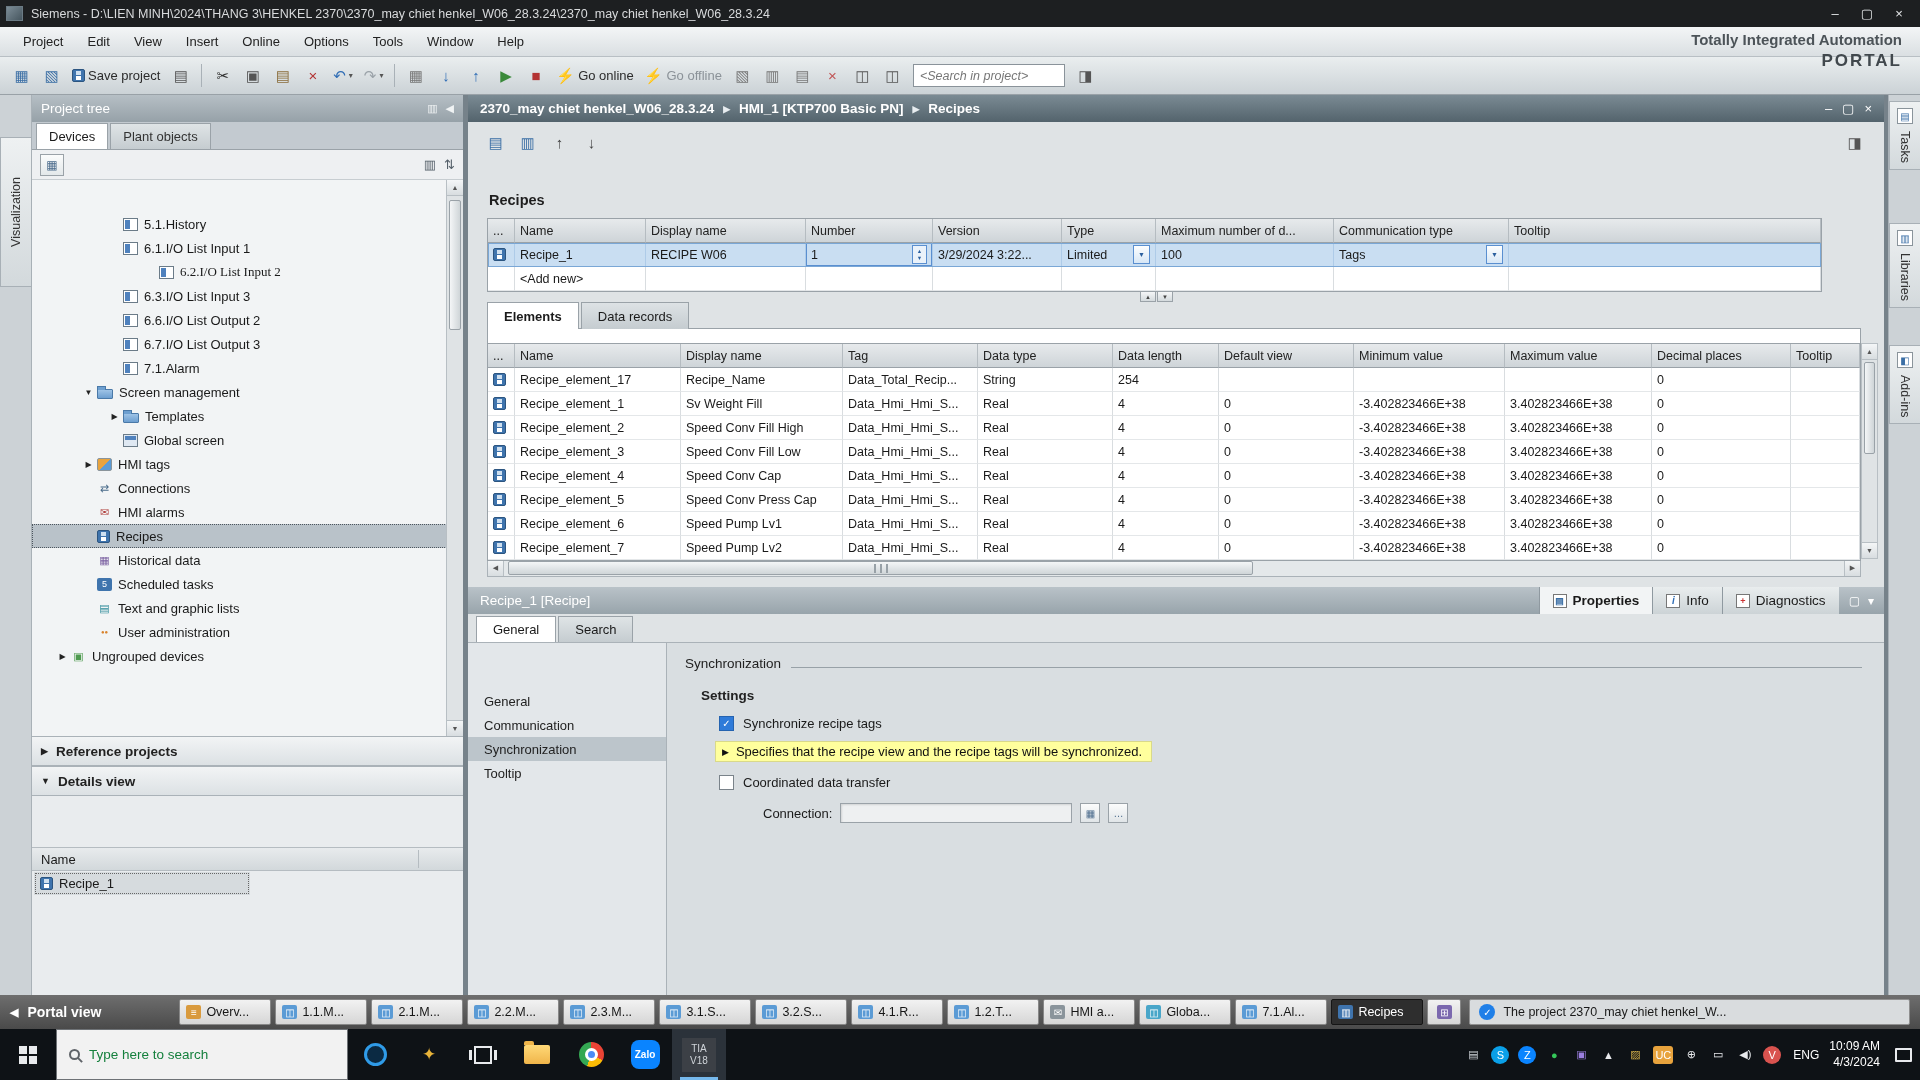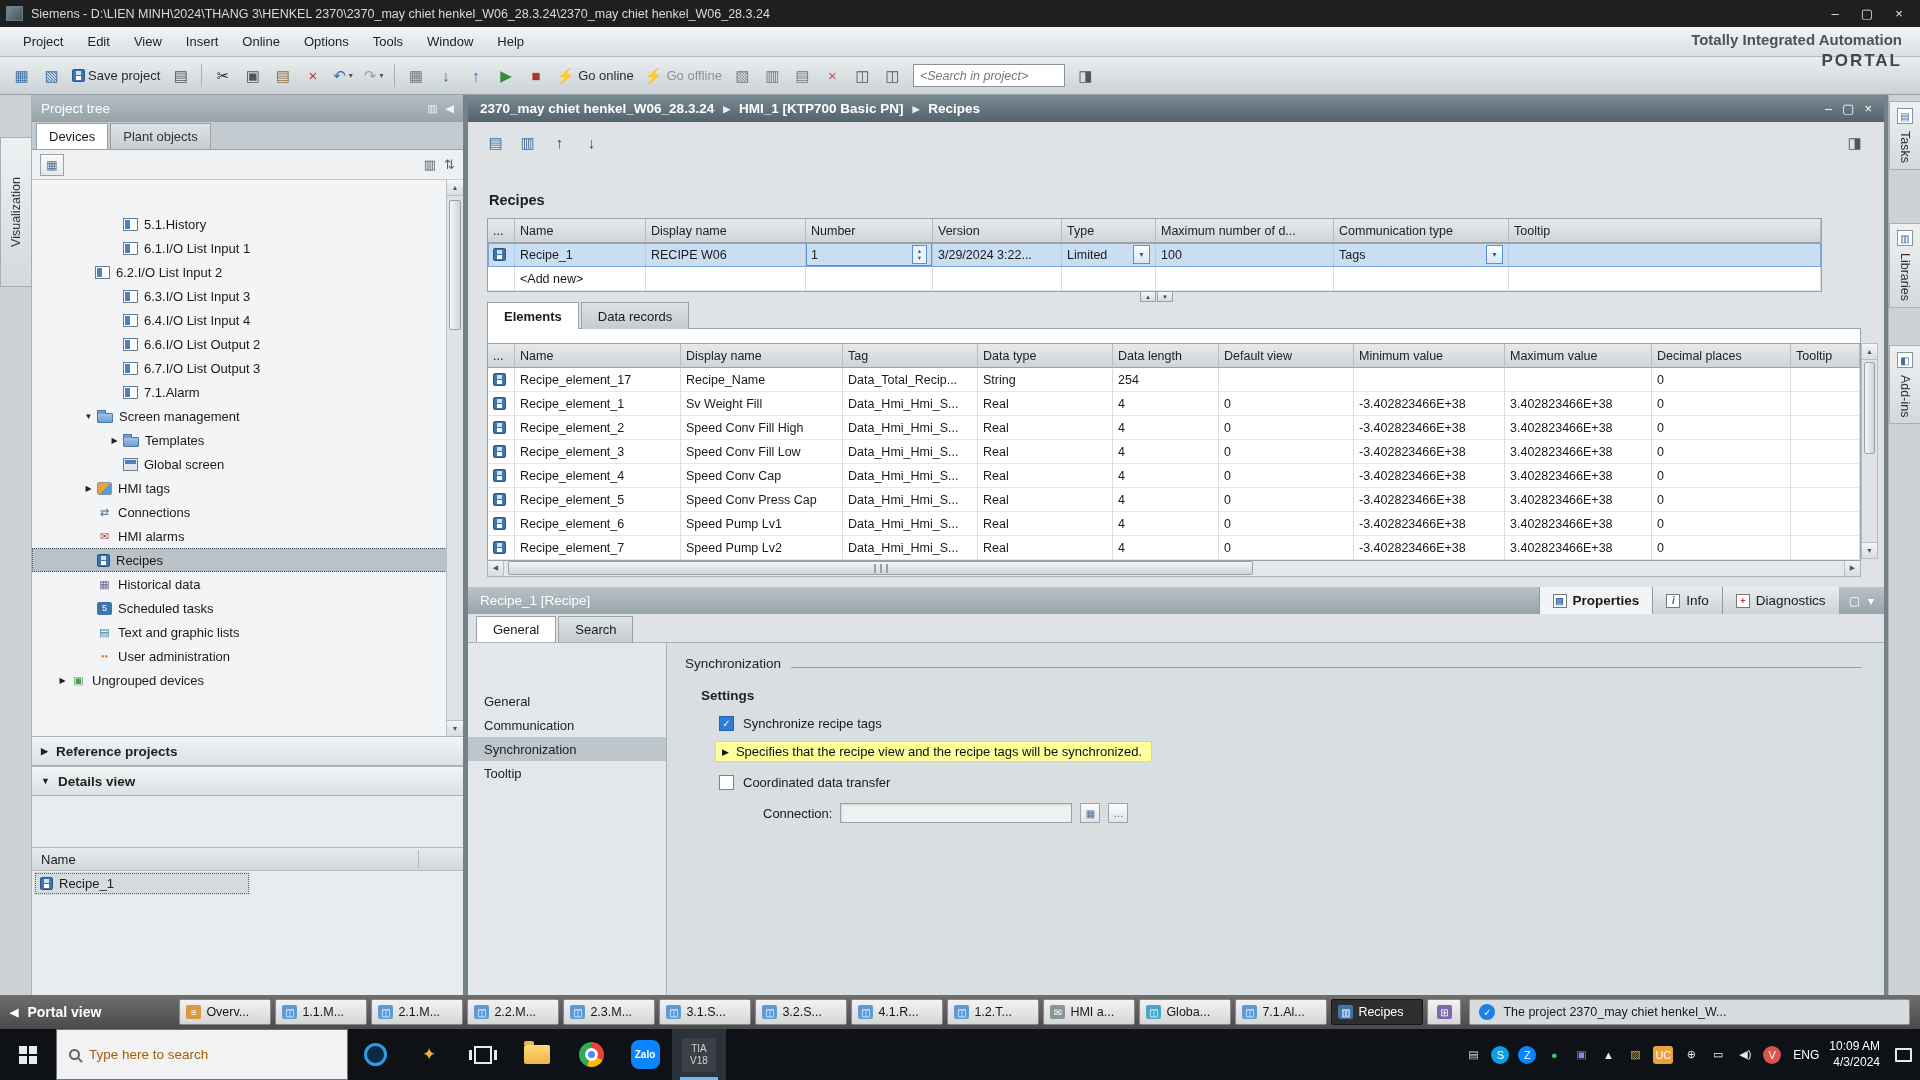--- a/index.html
+++ b/index.html
@@ -157,21 +157,21 @@
   .pb-icon{width:15px;height:14px;border-radius:2px;display:flex;align-items:center;justify-content:center;font-size:10px;color:#fff;flex:0 0 auto;}
   .pb-extra{height:26px;width:34px;background:linear-gradient(#f2f2f2,#d6d6d6);border:1px solid #878787;border-radius:2px;display:flex;align-items:center;justify-content:center;flex:0 0 auto;}
   .pb-status{flex:1;height:26px;margin-left:4px;background:#d9dcde;border:1px solid #8f8f8f;border-radius:2px;display:flex;align-items:center;gap:8px;padding:0 9px;font-size:12.5px;color:#1a1a1a;overflow:hidden;white-space:nowrap;}
   .icon-checkcircle{width:16px;height:16px;border-radius:50%;background:#1f7fe8;color:#fff;font-size:10px;display:flex;align-items:center;justify-content:center;flex:0 0 auto;}
 
   
   .taskbar{position:absolute;top:1029px;left:0;right:0;height:51px;background:#0e1216;display:flex;align-items:center;color:#fff;}
   .tk-start{width:56px;height:100%;display:flex;align-items:center;justify-content:center;}
   .win-logo{display:grid;grid-template-columns:8px 8px;grid-template-rows:8px 8px;gap:2px;}
   .win-logo span{background:#e8eaed;}
-  .tk-search{width:292px;height:100%;background:#f2f2f2;display:flex;align-items:center;gap:9px;padding:0 12px;color:#a16207;font-size:13.5px;border:1px solid #6e7276;}
+  .tk-search{width:292px;height:100%;background:#f2f2f2;display:flex;align-items:center;gap:9px;padding:0 12px;color:#15803d;font-size:13.5px;border:1px solid #6e7276;}
   .mag{width:11px;height:11px;border:2px solid #5f6368;border-radius:50%;position:relative;flex:0 0 auto;}
   .mag::after{content:"";position:absolute;width:2px;height:6px;background:#5f6368;transform:rotate(-45deg);bottom:-5px;right:-3px;}
   .tk-apps{display:flex;height:100%;}
   .tk-app{width:54px;height:100%;display:flex;align-items:center;justify-content:center;position:relative;}
   .tk-app.active{background:#2b323a;}
   .tk-app.active::after{content:"";position:absolute;bottom:0;left:8px;right:8px;height:3px;background:#76b9ed;}
   .icon-cortana{width:23px;height:23px;border-radius:50%;border:3px solid #2f9be8;background:#0b2a43;}
   .icon-sparkle{font-size:17px;color:#e8b339;}
   .icon-taskview{width:18px;height:18px;border:2px solid #e8eaed;position:relative;}
   .icon-taskview::before{content:"";position:absolute;left:-7px;top:2px;width:3px;height:10px;background:#e8eaed;}
@@ -337,34 +337,29 @@
     <div class="tree-row" style="padding-left: 76px;">
           <span class="twist"></span>
           <span class="tree-icon ti-screen"></span>
           <span class="tlab">5.1.History</span>
         </div>
         <div class="tree-row" style="padding-left: 76px;">
           <span class="twist"></span>
           <span class="tree-icon ti-screen"></span>
           <span class="tlab">6.1.I/O List Input 1</span>
         </div>
-        <div class="tree-row" style="padding-left: 48px;">
+        <div class="tree-row" style="padding-left: 112px; font-family: Liberation Serif, serif;">
           <span class="twist"></span>
           <span class="tree-icon ti-screen"></span>
           <span class="tlab">6.2.I/O List Input 2</span>
         </div>
         <div class="tree-row" style="padding-left: 76px;">
           <span class="twist"></span>
           <span class="tree-icon ti-screen"></span>
           <span class="tlab">6.3.I/O List Input 3</span>
-        </div>
-        <div class="tree-row" style="padding-left: 76px;">
-          <span class="twist"></span>
-          <span class="tree-icon ti-screen"></span>
-          <span class="tlab">6.4.I/O List Input 4</span>
         </div>
         <div class="tree-row" style="padding-left: 76px;">
           <span class="twist"></span>
           <span class="tree-icon ti-screen"></span>
           <span class="tlab">6.6.I/O List Output 2</span>
         </div>
         <div class="tree-row" style="padding-left: 76px;">
           <span class="twist"></span>
           <span class="tree-icon ti-screen"></span>
           <span class="tlab">6.7.I/O List Output 3</span>

